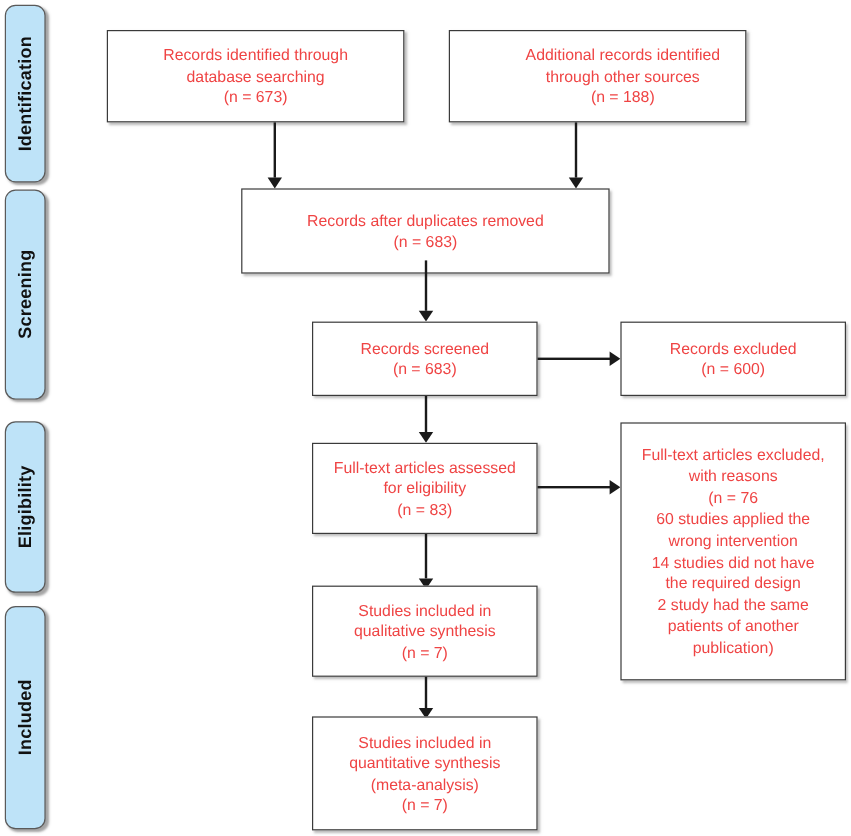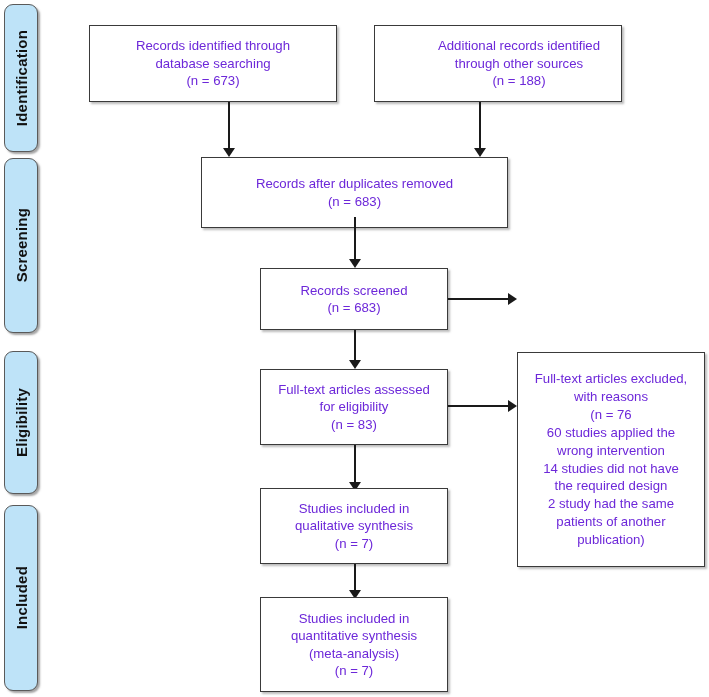--- a/index.html
+++ b/index.html
@@ -50,21 +50,21 @@
     box-shadow: 2px 2px 2px rgba(120,120,120,0.5);
     display: flex;
     align-items: center;
     justify-content: center;
     text-align: center;
     padding: 2px 6px;
   }
   .flow-box .box-text {
     font-size: 13.2px;
     line-height: 1.32;
-    color: #6d28d9;
+    color: #ef4444;
     white-space: pre-line;
   }
   .flow-box.tall .box-text {
     line-height: 1.36;
   }
 
   
   .v-line {
     position: absolute;
     width: 2px;
@@ -140,20 +140,24 @@
   <div class="arrow-down" style="left:349px; top:259px;"></div>
 
   <div class="flow-box" style="left:260px; top:268px; width:188px; height:62px;">
     <span class="box-text">Records screened
 (n =  683)</span>
   </div>
 
   <div class="h-line" style="left:448px; top:298px; width:62px;"></div>
   <div class="arrow-right" style="left:508px; top:293px;"></div>
 
+  <div class="flow-box" style="left:517px; top:268px; width:188px; height:62px;">
+    <span class="box-text">Records excluded
+(n = 600)</span>
+  </div>
 
   <div class="v-line" style="left:354px; top:330px; width:2px; height:30px;"></div>
   <div class="arrow-down" style="left:349px; top:360px;"></div>
 
   <div class="flow-box" style="left:260px; top:369px; width:188px; height:76px;">
     <span class="box-text">Full-text articles assessed
 for eligibility
 (n = 83)</span>
   </div>
 

